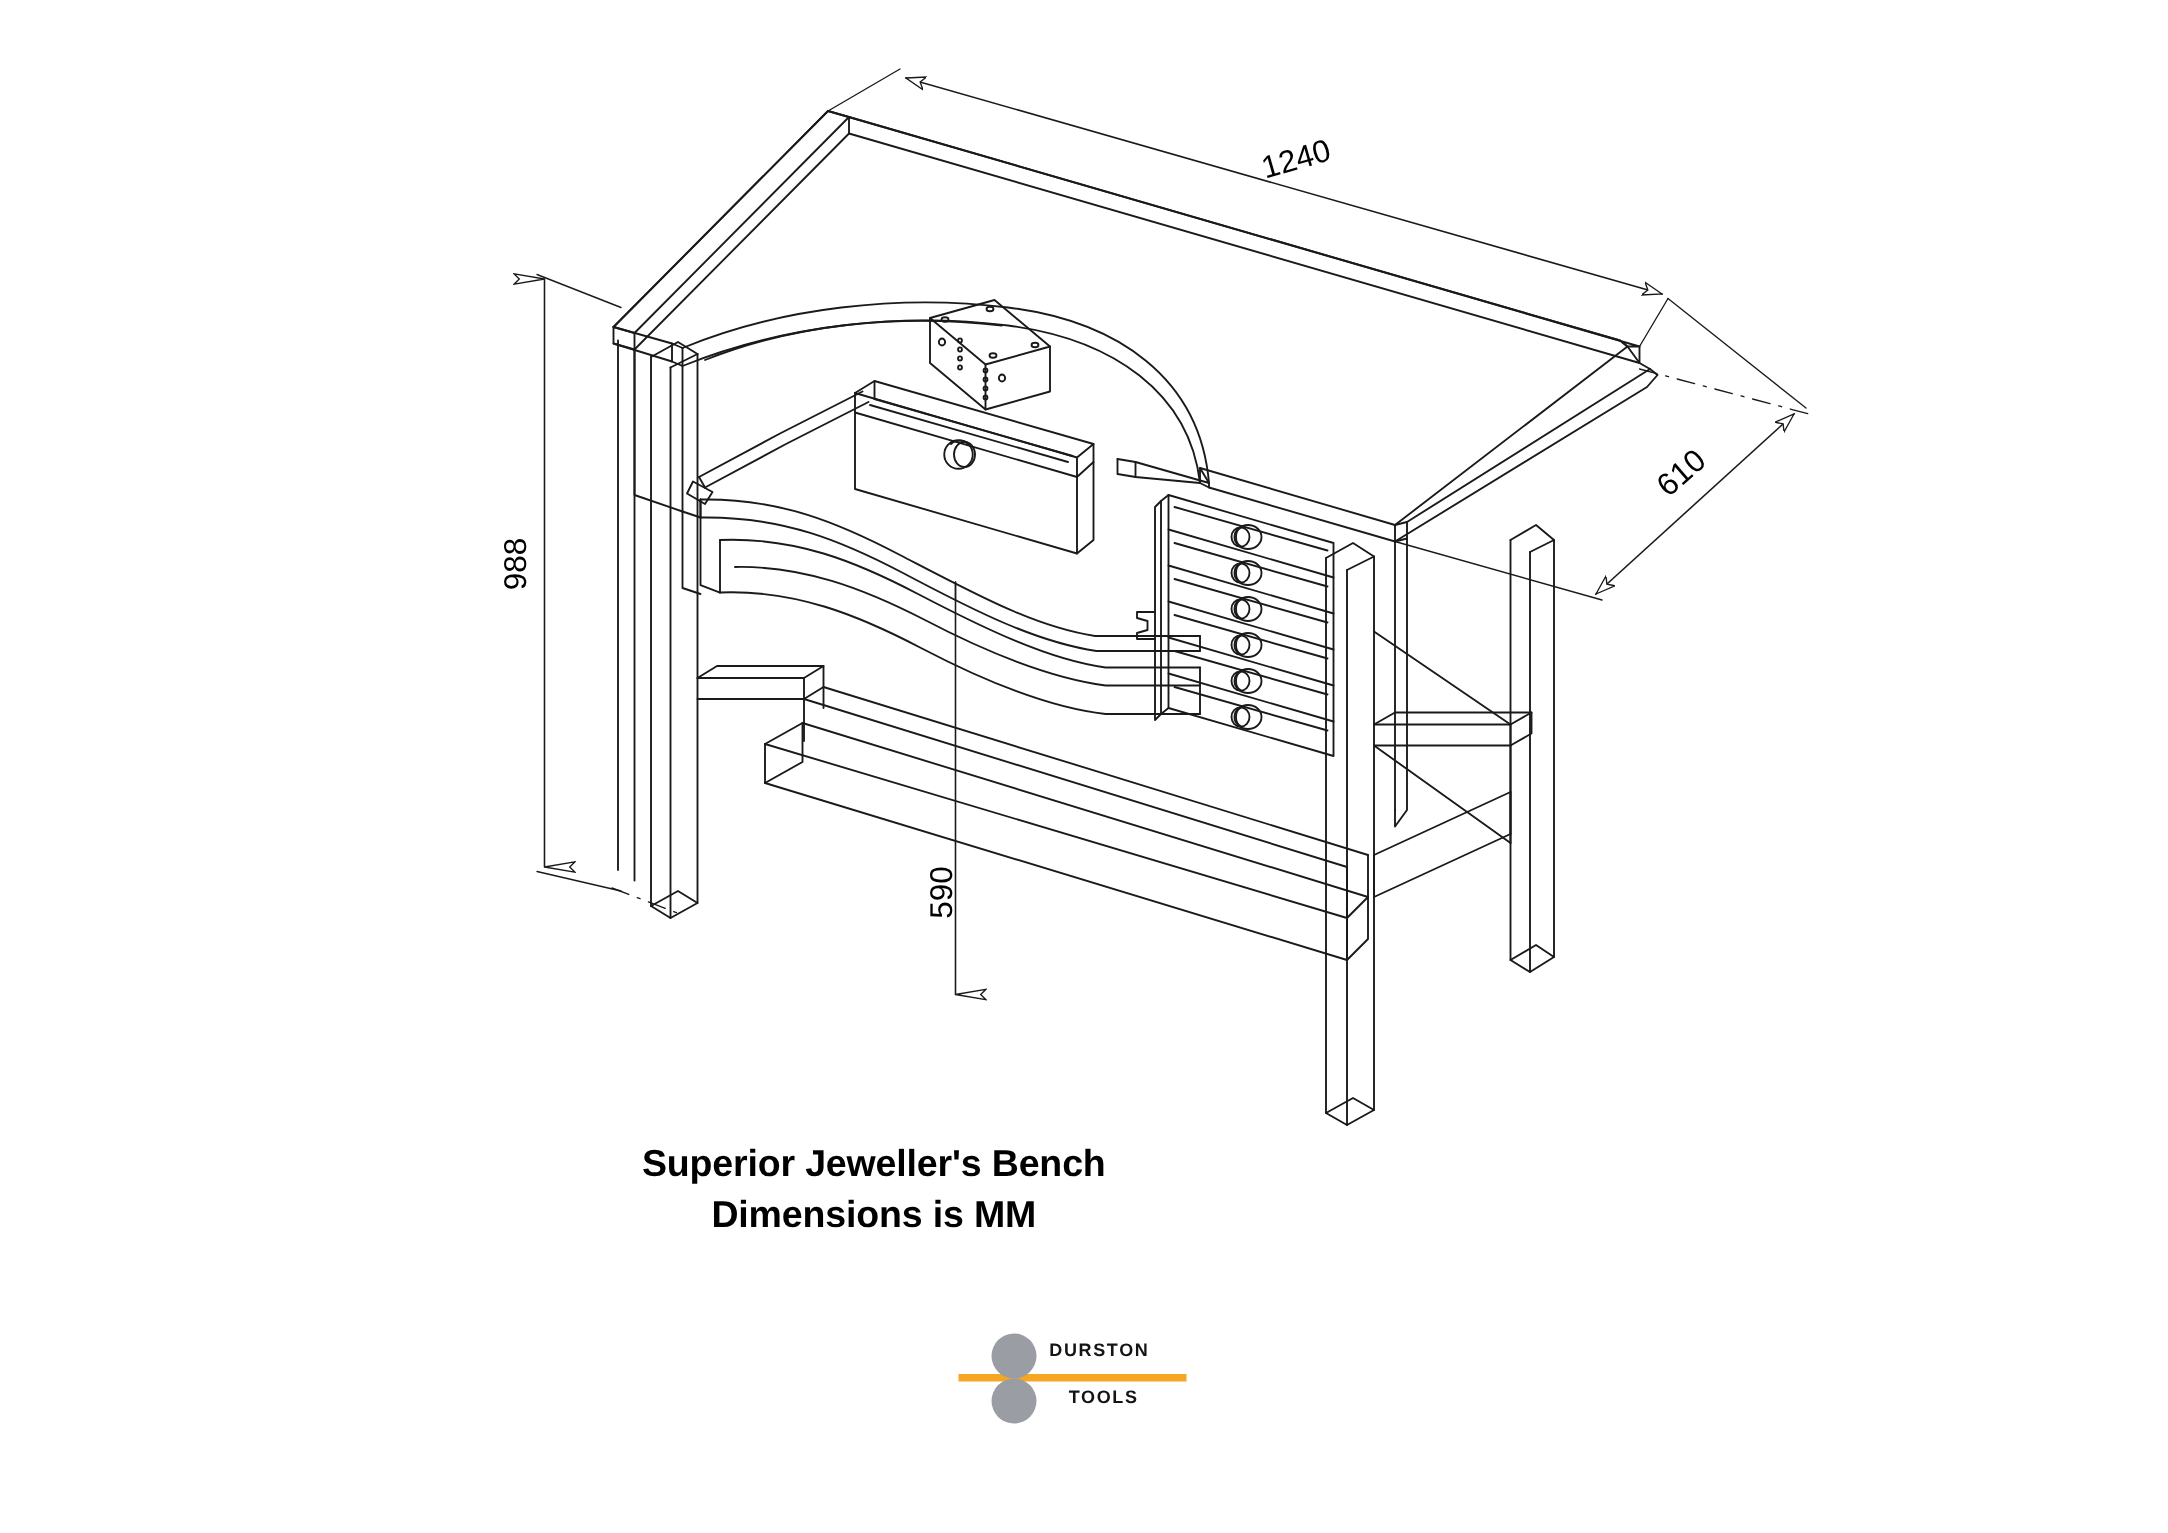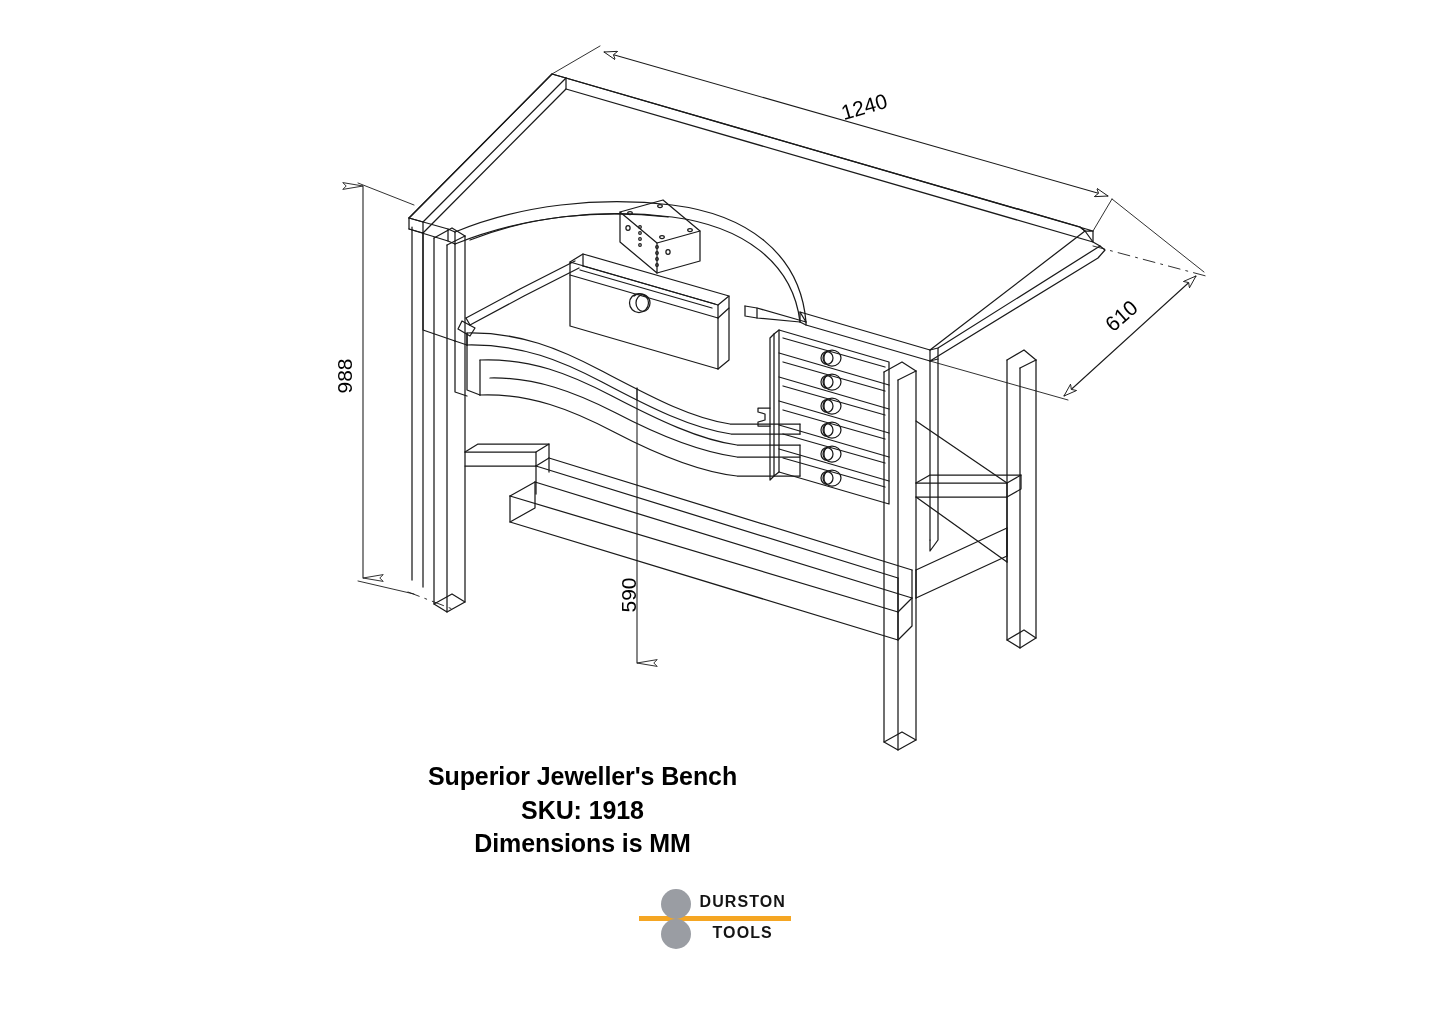--- a/index.html
+++ b/index.html
@@ -71,21 +71,21 @@
     left: 0px;
     top: 28px;
     width: 152px;
     height: 5px;
     background: #f5a623;
   }
   .logo-word {
     position: absolute;
     font-family: "Liberation Sans", sans-serif;
     font-weight: bold;
-    font-size: 16px;
+    font-size: 12px;
     letter-spacing: 1.1px;
     color: #141414;
     line-height: 1;
   }
   .logo-word.durston { left: 61px; top: 6px; }
   .logo-word.tools { left: 74px; top: 37px; }
 
   .dim-label {
     position: absolute;
     font-family: "Liberation Sans", sans-serif;
@@ -402,21 +402,20 @@
   <div class="dim-label" style="left:841px; top:95px; transform: rotate(-16deg);">1240</div>
 
   <div class="dim-label" style="left:1104px; top:304px; transform: rotate(-41deg);">610</div>
 
   <div class="dim-label" style="left:327px; top:364px; transform: rotate(-90deg);">988</div>
 
   <div class="dim-label" style="left:611px; top:583px; transform: rotate(-90deg);">590</div>
 
   <div class="caption-block">
     <span class="caption-line">Superior Jeweller's Bench</span>
-    <span class="caption-line">SKU: 1918</span>
     <span class="caption-line">Dimensions is MM</span>
   </div>
 
   <div class="logo-block">
     <div class="logo">
       <div class="logo-bar"></div>
       <div class="logo-roller top"></div>
       <div class="logo-roller bottom"></div>
       <div class="logo-word durston">DURSTON</div>
       <div class="logo-word tools">TOOLS</div>

